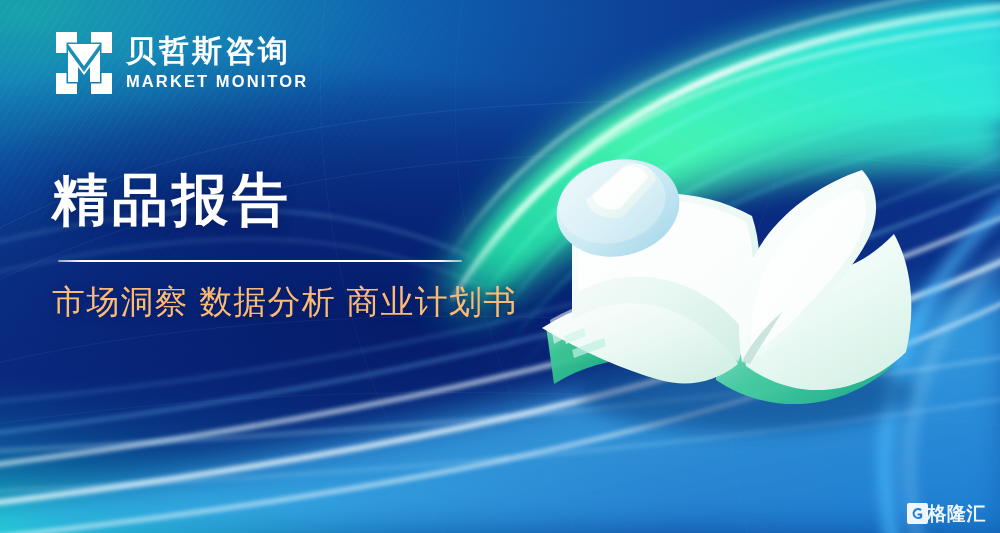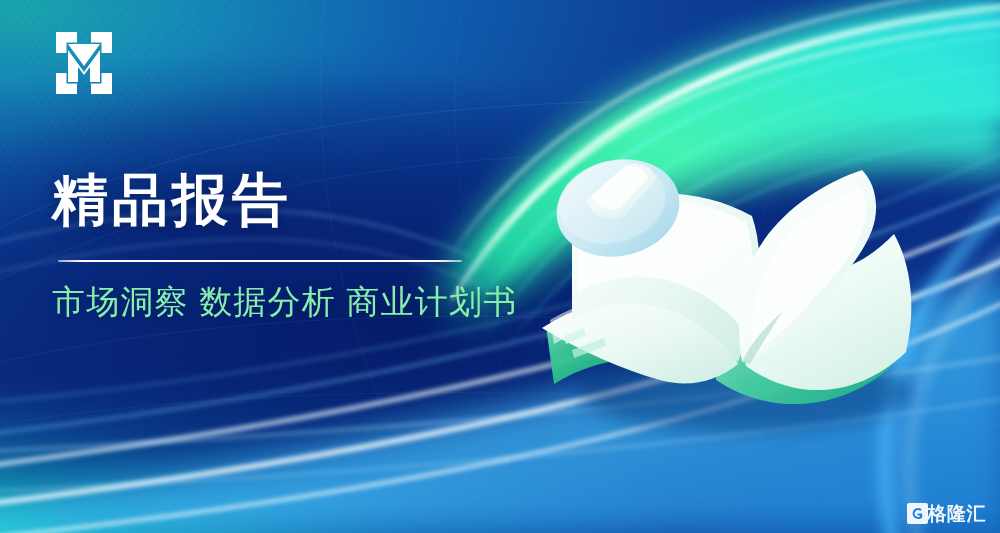--- a/index.html
+++ b/index.html
@@ -105,21 +105,21 @@
     text-shadow: 0 3px 14px rgba(2,16,66,.45);
   }
   .rule {
     width: 404px;
     height: 2px;
     margin: 32px 0 0 6px;
     background: linear-gradient(90deg, rgba(255,255,255,.55) 0%, #ffffff 6%, #ffffff 94%, rgba(255,255,255,.55) 100%);
     border-radius: 2px;
   }
   .subtitle {
-    color: #86efac;
+    color: #fdba74;
     font-size: 33px;
     font-weight: 400;
     line-height: 1.12;
     letter-spacing: 1.2px;
     margin-top: 22px;
     white-space: nowrap;
     text-shadow: 0 2px 9px rgba(2,16,66,.4);
   }
 
   
@@ -343,20 +343,24 @@
 
           <path d="M0,41 L10.5,41 L10.5,51.5 L21,51.5 L21,62 L0,62 Z"></path>
           <path d="M45.5,41 L56,41 L56,62 L35,62 L35,51.5 L45.5,51.5 Z"></path>
 
           <path d="M12,12 L44,12 L28,34 Z"></path>
           <path d="M17,30 L28,44 L39,30 L39,50 L28,50 L28,44 L17,50 Z" opacity="0"></path>
           <path d="M12,18 L28,40 L44,18 L44,50 L34,50 L34,35 L28,43 L22,35 L22,50 L12,50 Z"></path>
         </g>
       </svg>
     </div>
+    <div class="logo-words">
+      <div class="logo-cn">贝哲斯咨询</div>
+      <div class="logo-en">MARKET MONITOR</div>
+    </div>
   </div>
 
   <div class="headline">
     <div class="title">精品报告</div>
     <div class="rule"></div>
     <div class="subtitle">市场洞察 数据分析 商业计划书</div>
   </div>
 
   <div class="watermark">
     <div class="wm-mark">

